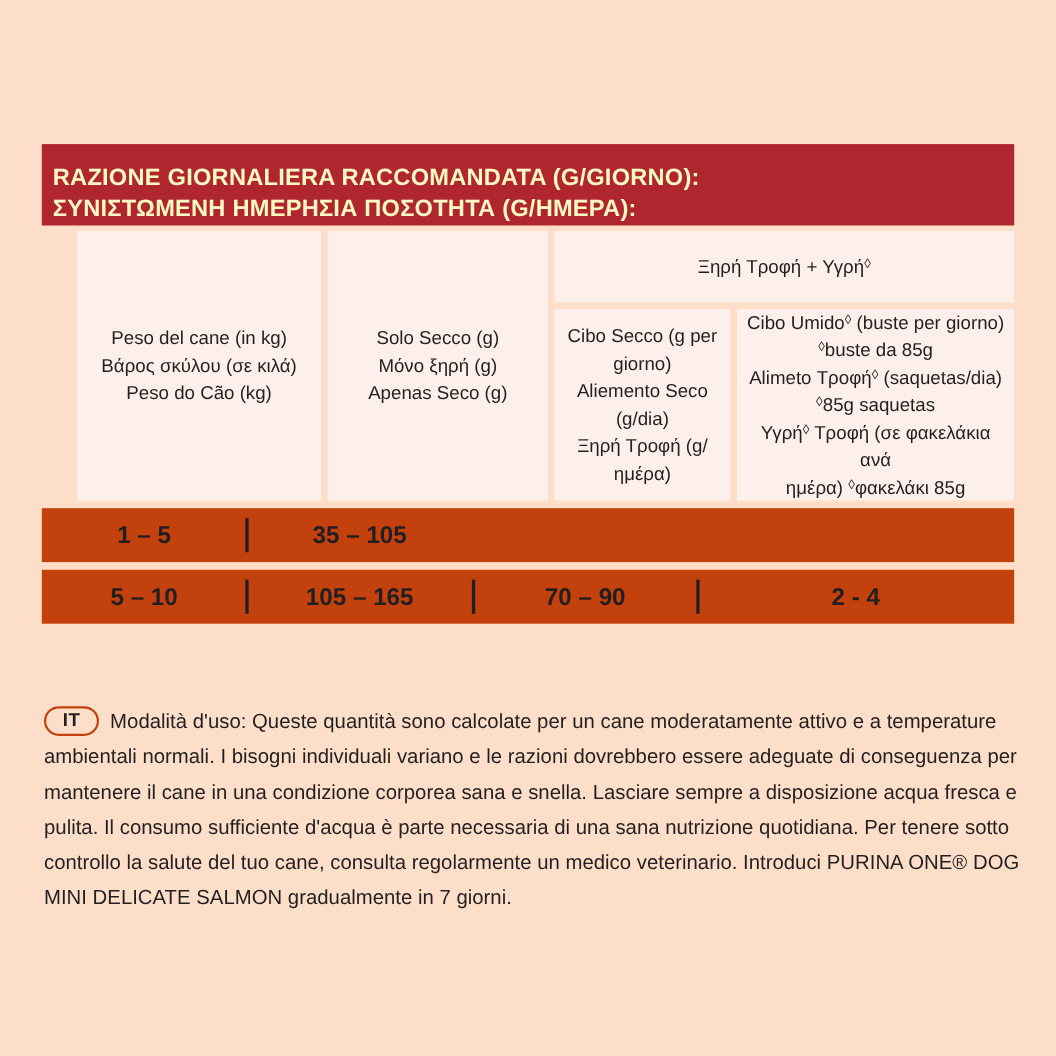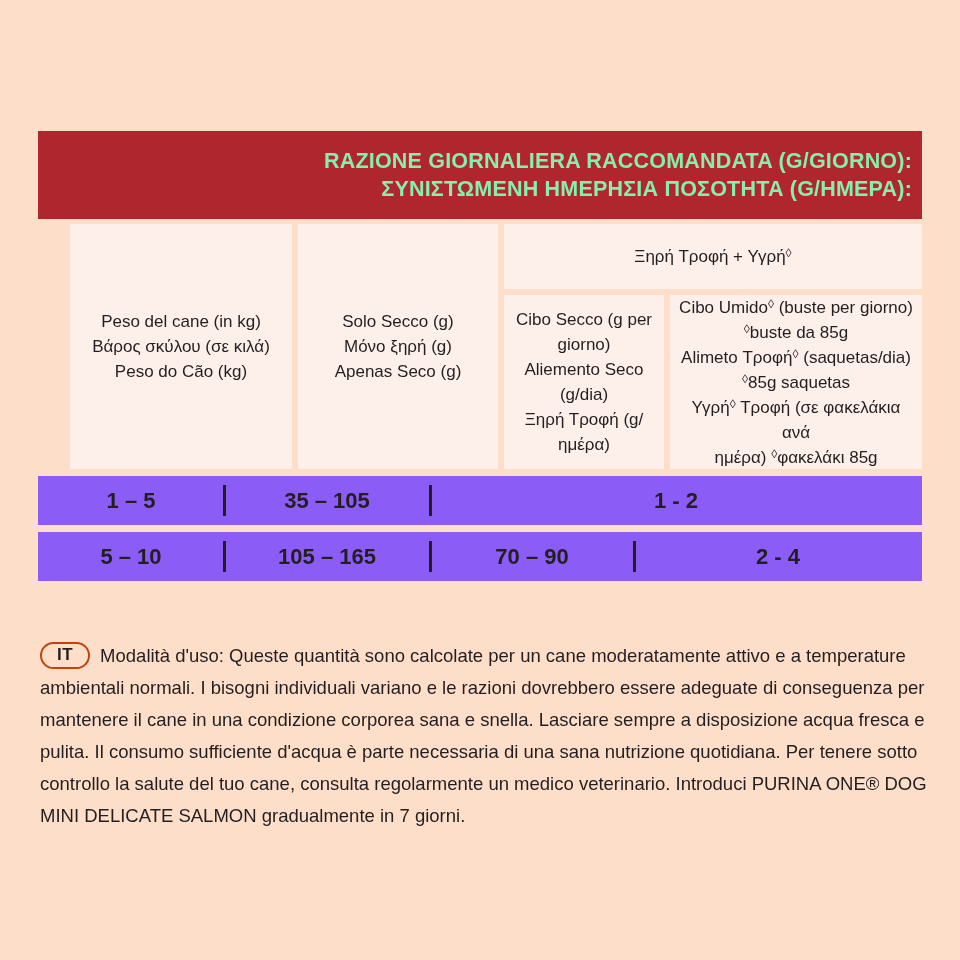--- a/index.html
+++ b/index.html
@@ -26,23 +26,23 @@
   .feeding-table {
     position: absolute;
     left: 38px;
     top: 131px;
     width: 884px;
   }
 
   
   .title-band {
     background: #B0262F;
-    color: #86efac;
-    text-align: right;
-    padding: 16px 10px 16px 10px;
+    color: #fef9c3;
+    text-align: left;
+    padding: 16px 10px 2px 10px;
     box-sizing: border-box;
   }
   .title-line {
     font-weight: bold;
     font-size: 21.5px;
     line-height: 28px;
     letter-spacing: 0.2px;
     white-space: nowrap;
   }
 
@@ -102,21 +102,21 @@
   }
   .pre-dia {
     font-size: 0.72em;
     vertical-align: 0.38em;
     line-height: 0;
   }
 
   
   .data-row {
     display: flex;
-    background: #8b5cf6;
+    background: #c2410c;
     height: 49px;
     align-items: center;
     margin-top: 7px;
   }
   .data-row .dcell {
     display: flex;
     align-items: center;
     justify-content: center;
     font-weight: bold;
     font-size: 22px;
@@ -223,21 +223,20 @@
             </div>
           </div>
 
         </div>
       </div>
     </div>
 
     <div class="data-row">
       <div class="dcell d1">1 – 5</div>
       <div class="dcell d2">35 – 105</div>
-      <div class="dcell d4">1 - 2</div>
     </div>
 
     <div class="data-row">
       <div class="dcell d1">5 – 10</div>
       <div class="dcell d2">105 – 165</div>
       <div class="dcell d3">70 – 90</div>
       <div class="dcell d4">2 - 4</div>
     </div>
 
   </div>

